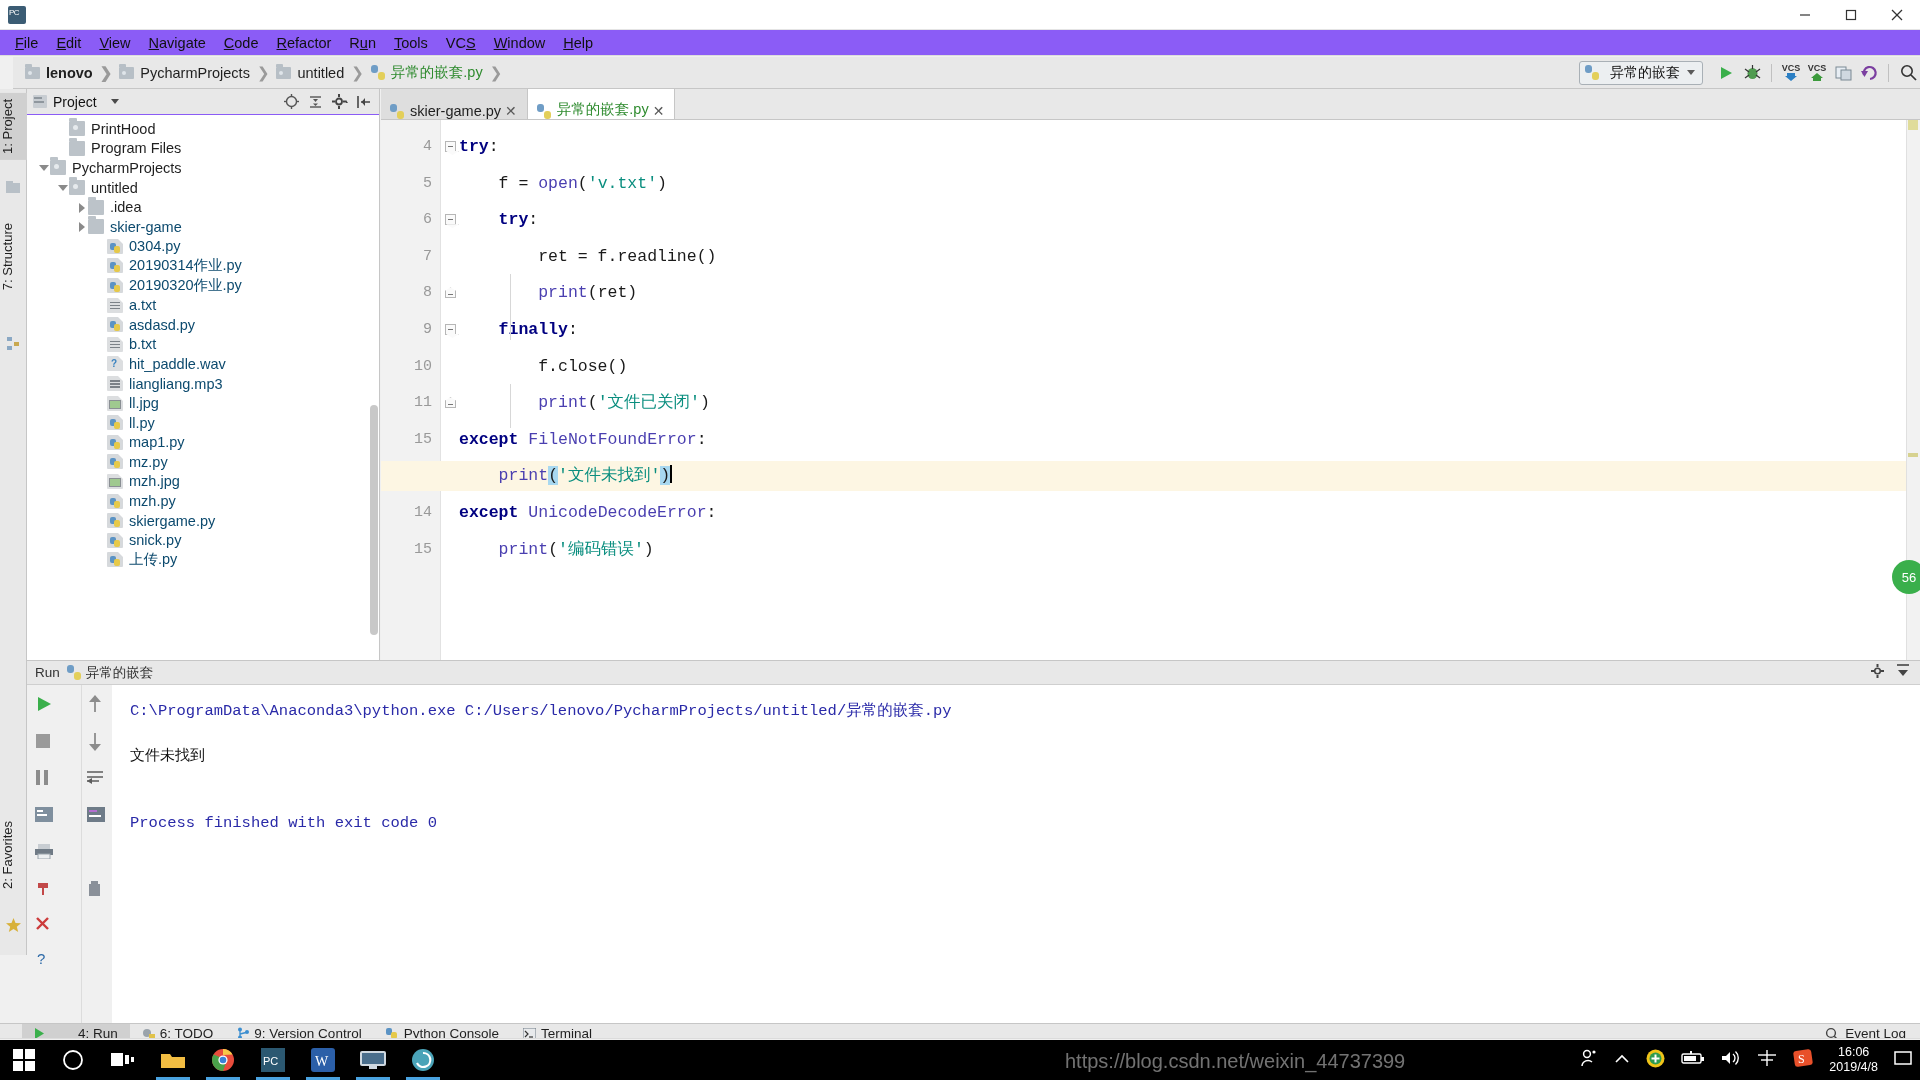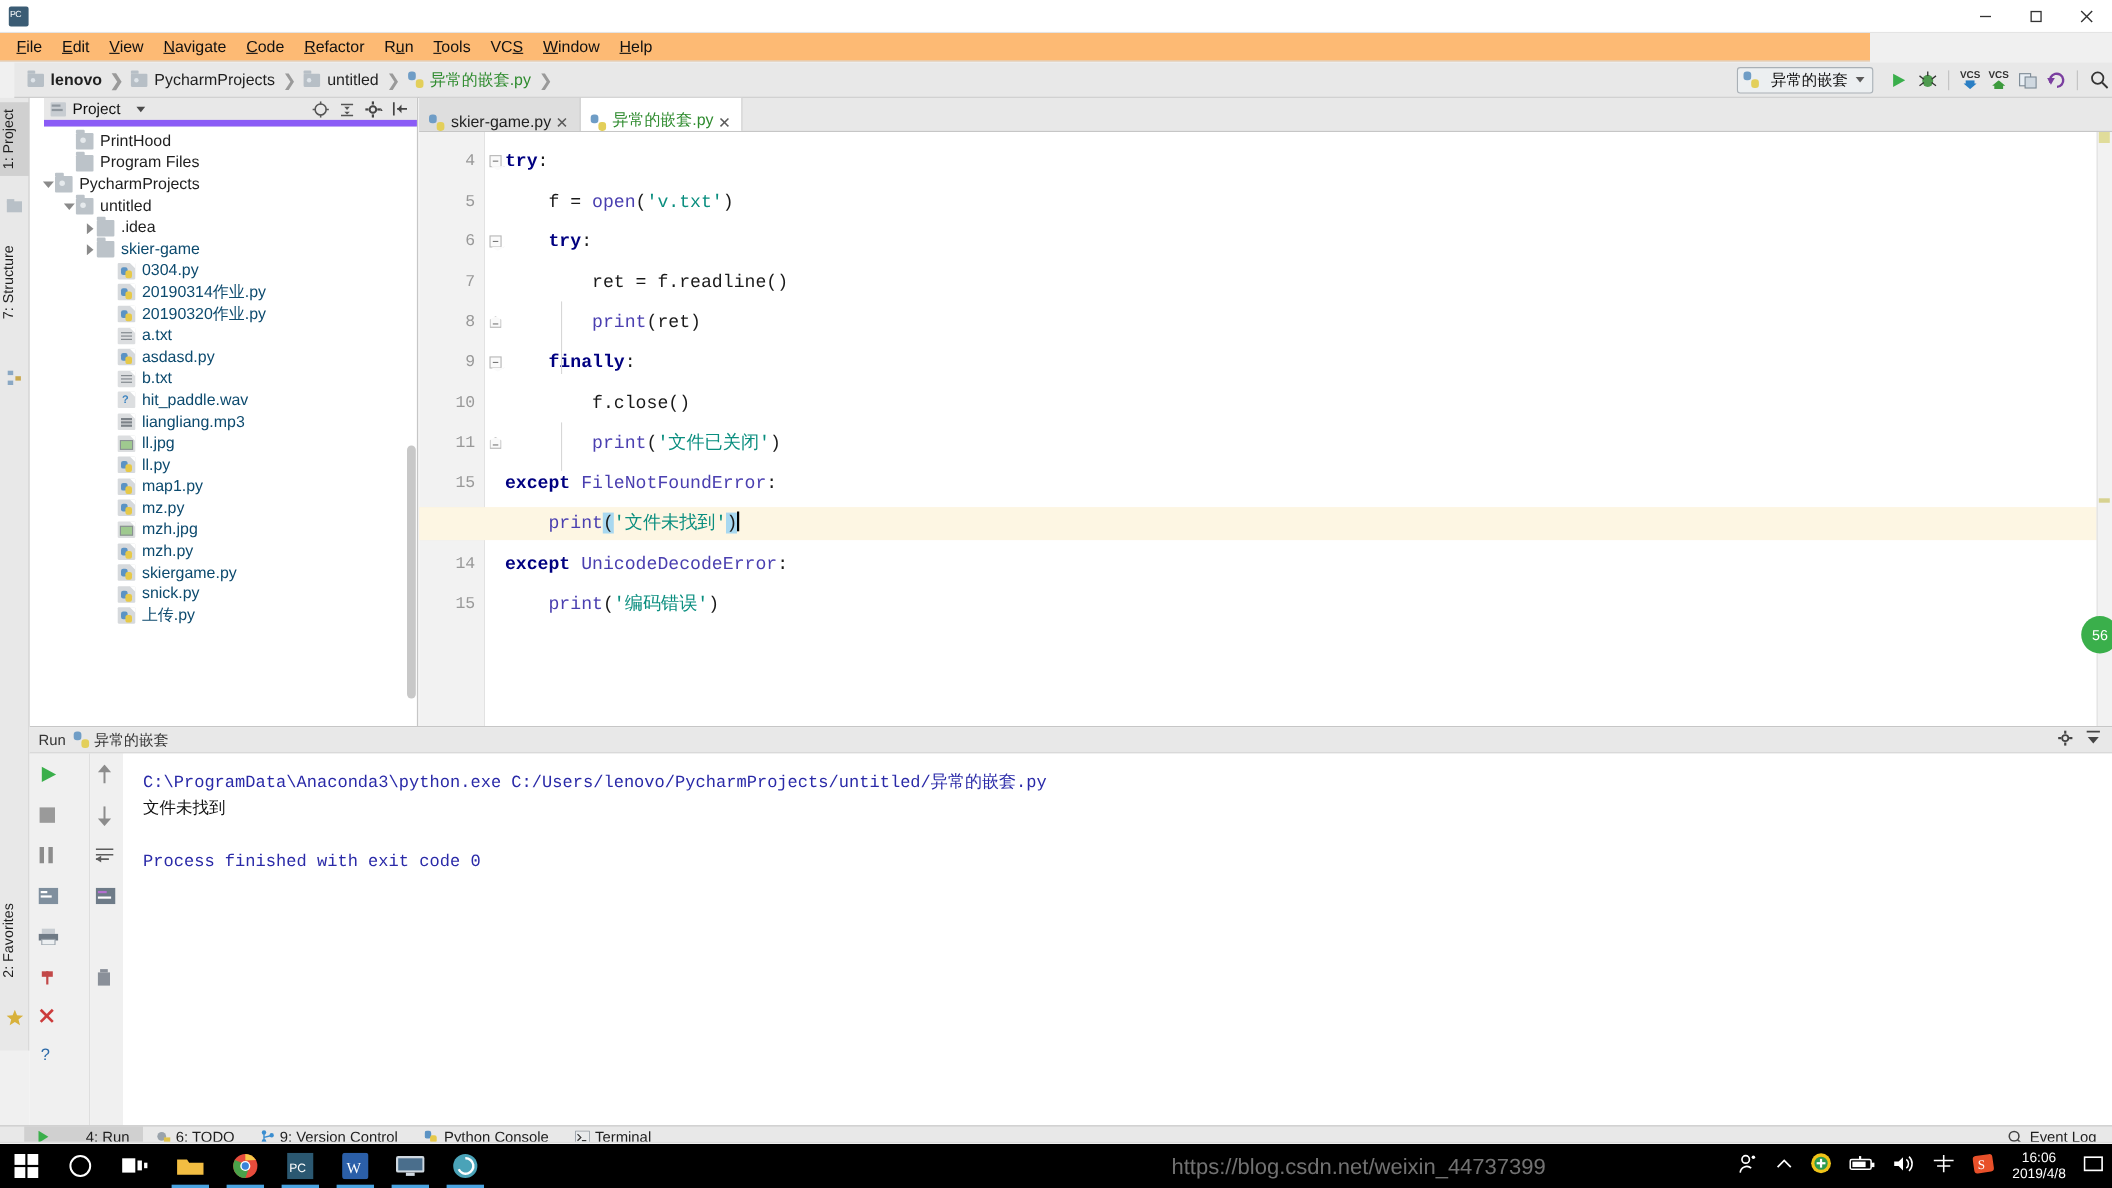--- a/index.html
+++ b/index.html
@@ -29,22 +29,22 @@
   .titlebar .tb-title { font-size:14.5px; color:#1a1a1a; white-space:nowrap; }
   .win-btns { margin-left:auto; display:flex; height:30px; }
   .win-btn {
     width:46px;height:30px;display:flex;align-items:center;justify-content:center;
     color:#333; font-size:15px;
   }
   .win-btn svg{display:block;}
 
   
   .menubar {
-    position:absolute; left:0; top:30px; width:1700px; height:26px;
-    background:#fdba74; display:flex; align-items:center; padding-left:6px;
+    position:absolute; left:0; top:30px; width:1920px; height:26px;
+    background:#8b5cf6; display:flex; align-items:center; padding-left:6px;
     border-bottom:1px solid #dcdcdc;
   }
   .menu-item {
     padding:2px 9px; font-size:14.5px; color:#111; white-space:nowrap;
   }
   .menu-item u { text-decoration: underline; }
 
   
   .navbar {
     position:absolute; left:13px; top:57px; width:1920px; height:32px;
@@ -105,21 +105,21 @@
   .strip-icon{ position:absolute; left:6px; width:15px;height:15px; }
 
   
   .projpanel {
     position:absolute; left:27px; top:89px; width:353px; bottom:125px;
     background:#ffffff; border-right:1px solid #c6c6c6;
     display:flex; flex-direction:column;
   }
   .proj-header {
     height:26px; background:#e8e8e8; display:flex; align-items:center;
-    border-bottom:6px solid #8b5cf6; padding-left:6px; flex:none;margin-left:13px;
+    border-bottom:1px solid #8b5cf6; padding-left:6px; flex:none;
   }
   .proj-header .ph-ico{
     width:14px;height:13px;background:#c8cdd2;border-radius:1px;margin-right:6px;position:relative;
   }
   .proj-header .ph-ico::before{content:"";position:absolute;left:1px;top:2px;width:8px;height:2px;background:#8f979e;}
   .proj-header .ph-ico::after{content:"";position:absolute;left:1px;top:6px;width:10px;height:2px;background:#8f979e;}
   .proj-title{ font-size:14px;color:#111; }
   .ph-caret{ width:0;height:0;border-left:4px solid transparent;border-right:4px solid transparent;border-top:5px solid #4a4a4a;margin-left:14px;}
   .ph-tools{ margin-left:auto; display:flex; align-items:center; gap:9px; padding-right:8px;}
   .ph-tools svg{display:block;}
@@ -241,21 +241,21 @@
   .run-head .gear{ margin-left:auto; display:flex; gap:10px; padding-right:10px;}
   .run-body { flex:1; display:flex; }
   .run-side { width:55px; background:#f0f0f0; flex:none; position:relative; border-right:1px solid #dcdcdc;}
   .run-side2{ width:30px; background:#f0f0f0; flex:none; position:relative;}
   .rbtn { position:absolute; left:8px; width:20px;height:20px; }
   .console {
     flex:1; background:#fff; position:relative; padding:14px 0 0 18px;
     font-family:"Liberation Mono", monospace; font-size:15.5px; line-height:24px;
   }
   .c-cmd{ color:#2a2aa8; }
-  .c-out{ color:#111; font-family:"Liberation Sans", sans-serif; font-size:15px;}
+  .c-out{ color:#111; font-family:"Liberation Sans", sans-serif; font-size:15px;margin-top:20px;}
   .c-fin{ color:#2a2aa8; }
 
   
   .bottombar {
     position:absolute; left:0; right:0; bottom:37px; height:20px;
     background:#e8e8e8; display:flex; align-items:center; padding-left:22px;
     border-top:1px solid #c6c6c6; font-size:13.5px; color:#1f1f1f;
   }
   .btab { display:flex; align-items:center; gap:5px; padding:2px 12px; white-space:nowrap; }
   .btab.sel { background:#d0d0d0;gap:33px; }

